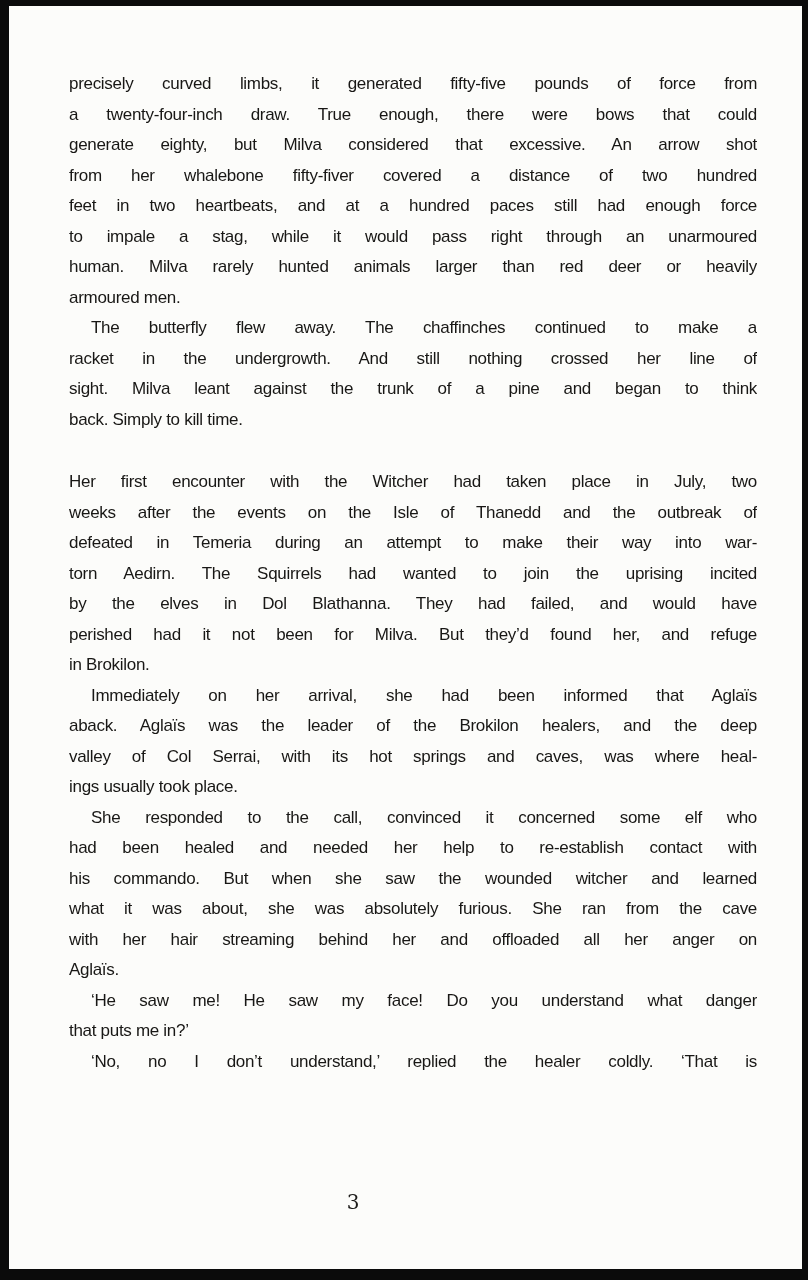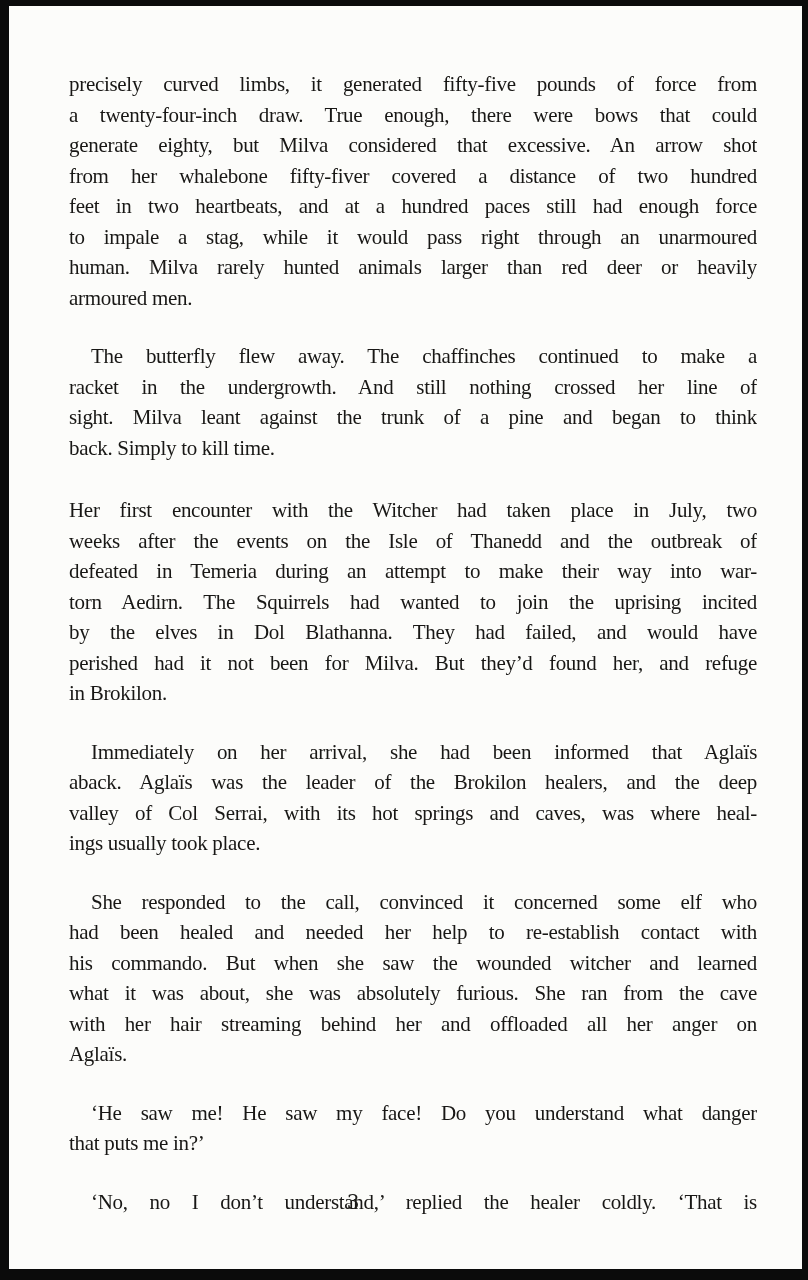--- a/index.html
+++ b/index.html
@@ -12,33 +12,33 @@
     background:#fcfcfa;
     border-style:solid;border-color:#0b0b0b;
     border-left-width:9px;border-top-width:6px;border-right-width:6px;border-bottom-width:11px;
   }
   .text-column{
     position:absolute;left:60px;top:63px;width:688px;
   }
   .para{margin:0;}
   .para.break-before{margin-top:32px;}
   .line{
-    font-family:Liberation Serif, serif;
-    font-size:21px;
+    font-family:Liberation Sans, sans-serif;
+    font-size:17px;
     line-height:30.5px;
     height:30.5px;
     letter-spacing:-0.3px;
     color:#181715;
     text-align:justify;
     text-align-last:justify;
     overflow:hidden;
     white-space:nowrap;
   }
   .line.last{text-align-last:left;}
-  .para.indent .line:first-child{text-indent:22px;margin-top:28px;}
+  .para.indent .line:first-child{text-indent:22px;}
   .folio{
     position:absolute;left:0;top:1184px;width:688px;
     text-align:center;font-size:20px;color:#1c1b19;
     font-family:"DejaVu Serif", serif;
   }
 </style>
 </head>
 <body>
 
 <div class="scan">

